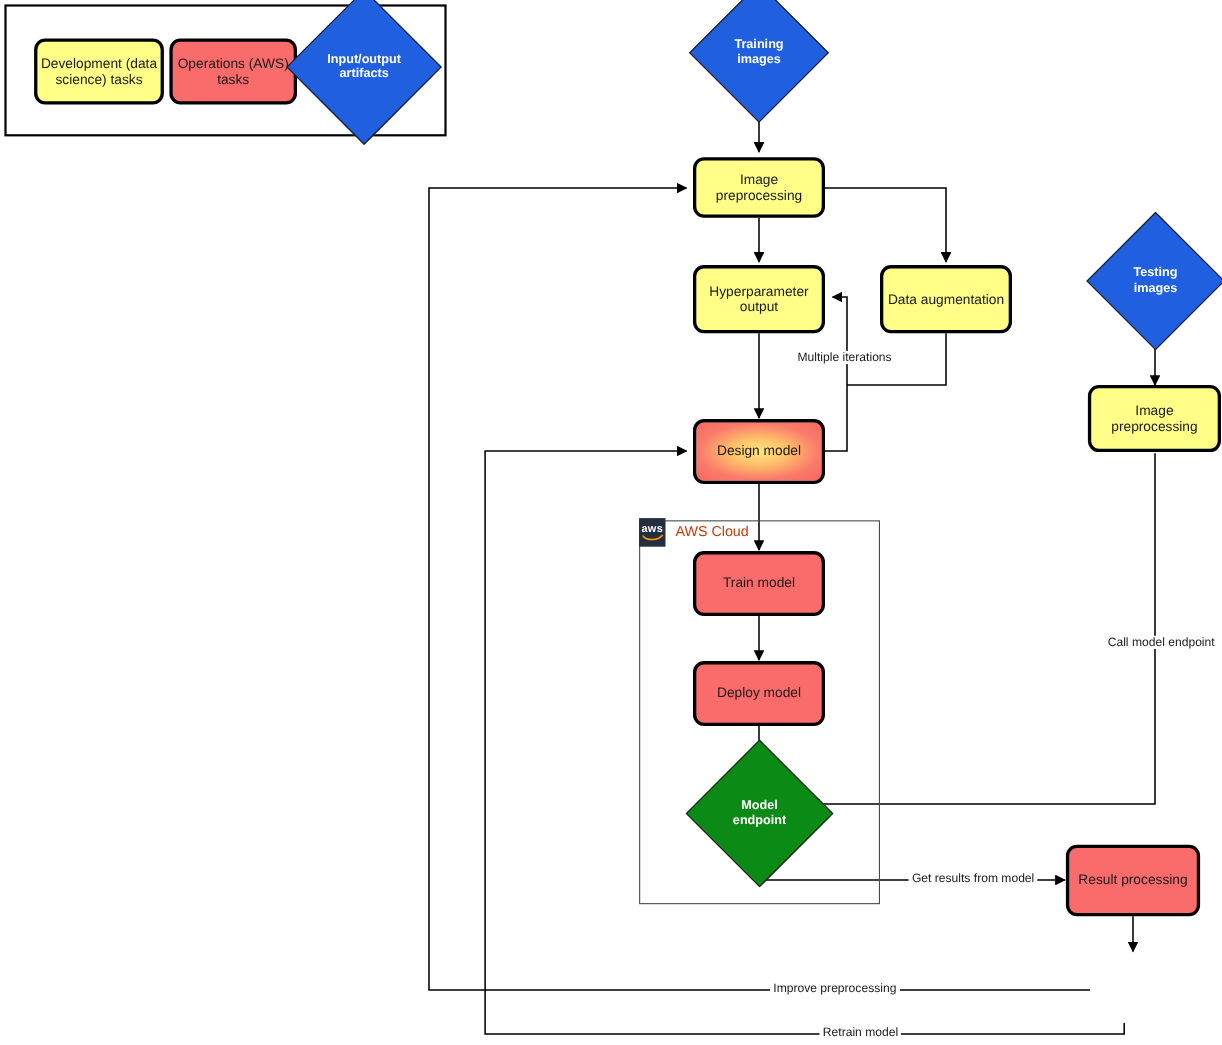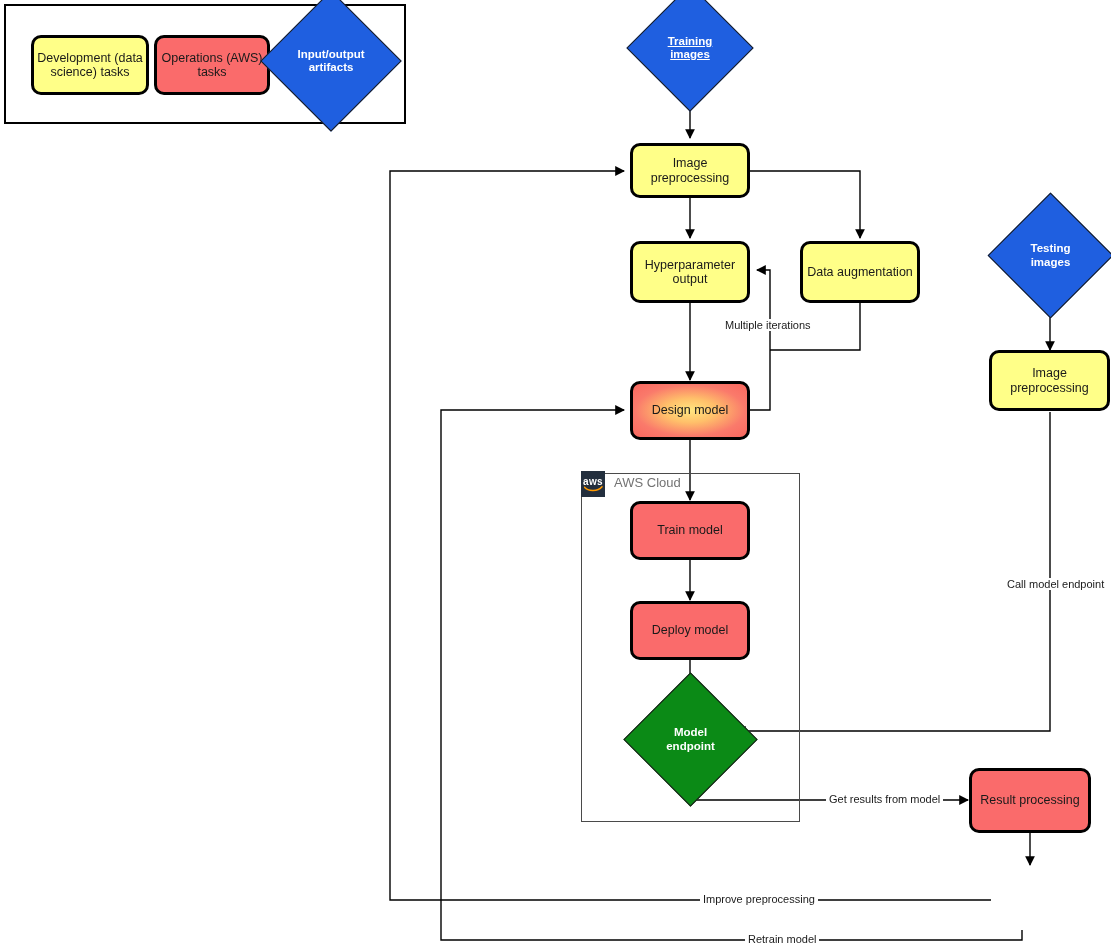--- a/index.html
+++ b/index.html
@@ -32,21 +32,21 @@
   #legend .rect{position:absolute;}
 
   
   #aws-cloud{position:absolute;left:581px;top:473px;width:219px;height:349px;
              border:1px solid #4a4a4a;background:transparent;box-sizing:border-box;}
   #aws-badge{position:absolute;left:581px;top:471px;width:24px;height:26px;
              background:#232F3E;display:flex;flex-direction:column;align-items:center;
              justify-content:center;}
   #aws-badge .aws-txt{color:#ffffff;font-size:10px;font-weight:bold;letter-spacing:.3px;
              line-height:9px;font-family:"Liberation Sans", sans-serif;}
-  #aws-cloud-label{position:absolute;left:614px;top:475px;font-size:13px;color:#737373;}
+  #aws-cloud-label{position:absolute;left:614px;top:475px;font-size:13px;color:#c2410c;}
 
   
   .elabel{position:absolute;font-size:11px;color:#1a1a1a;background:#ffffff;
           padding:0 3px;white-space:nowrap;}
 </style>
 </head>
 <body>
 
 <div id="stage">
 
@@ -109,21 +109,21 @@
     </div>
   </div>
 
   <div class="diamond d-blue" style="left:281px;top:11px;width:100px;height:100px;">
     <div class="dshape"></div>
     <div class="dlabel" style="width:86px;">Input/output artifacts</div>
   </div>
 
   <div class="diamond d-blue" style="left:645px;top:3px;width:90px;height:90px;">
     <div class="dshape"></div>
-    <div class="dlabel" style="width:70px;text-decoration:underline;">Training images</div>
+    <div class="dlabel" style="width:70px;">Training images</div>
   </div>
 
   <div class="node rect dev" style="left:630px;top:143px;width:120px;height:55px;">
     <span>Image preprocessing</span>
   </div>
 
   <div class="node rect dev" style="left:630px;top:241px;width:120px;height:62px;">
     <span style="width:100px;">Hyperparameter output</span>
   </div>
 

